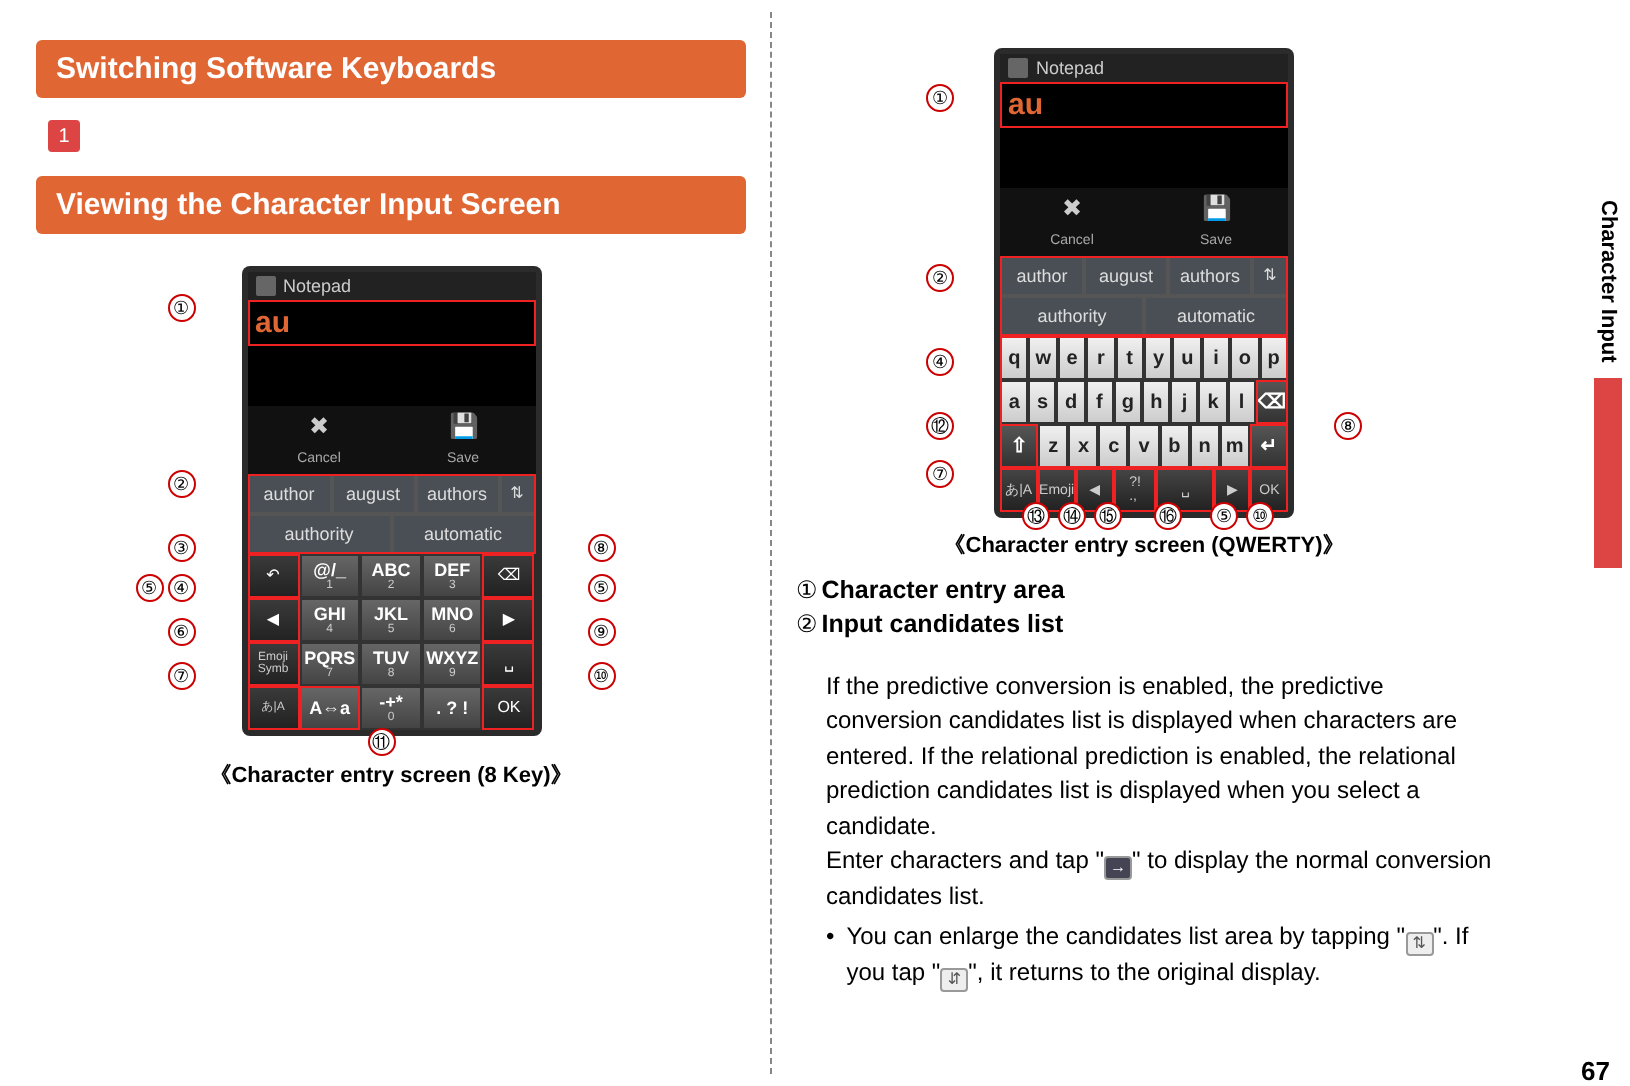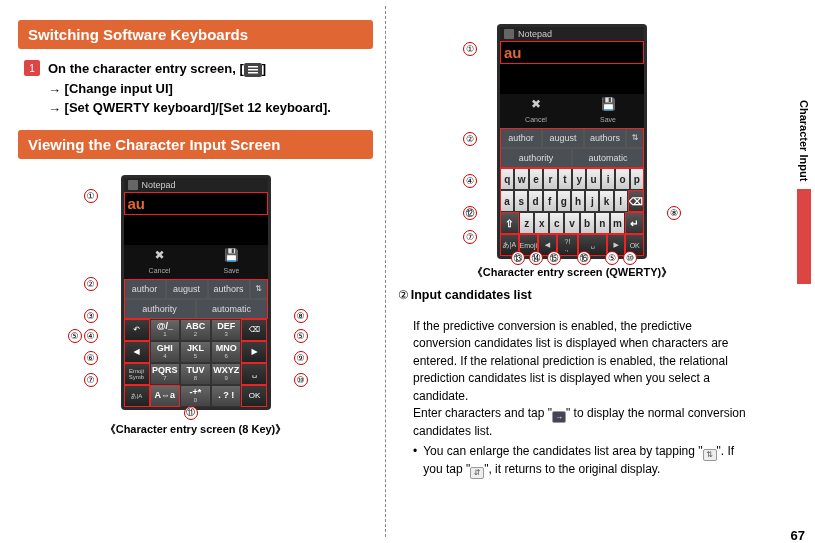--- a/index.html
+++ b/index.html
@@ -89,31 +89,20 @@
 </head>
 <body>
 
 <div class="page">
 
   <div class="col col-left">
     <div class="hbar">Switching Software Keyboards</div>
 
     <div class="step">
       <div class="stepnum">1</div>
-      <div class="steptext">
-        <span>On the character entry screen, [</span><span class="iconbox">
-            <svg viewBox="0 0 12 10">
-              <rect x="1" y="1" width="10" height="1.5"></rect>
-              <rect x="1" y="4" width="10" height="1.5"></rect>
-              <rect x="1" y="7" width="10" height="1.5"></rect>
-            </svg>
-          </span><span>]</span><br>
-        <span class="arrow">→ [Change input UI]</span><br>
-        <span class="arrow">→ [Set QWERTY keyboard]/[Set 12 keyboard].</span>
-      </div>
     </div>
 
     <div class="hbar">Viewing the Character Input Screen</div>
 
     <div class="phone-wrap" style="width:280px; padding:6px 0;">
       <div class="phone">
         <div class="topbar">
           <span class="np-icon"></span>
           <span class="np-text">Notepad</span>
         </div>
@@ -304,20 +293,23 @@
       <div class="marker" style="bottom:-6px; left:84px;">⑬</div>
       <div class="marker" style="bottom:-6px; left:102px;">⑭</div>
       <div class="marker" style="bottom:-6px; left:120px;">⑮</div>
       <div class="marker" style="bottom:-6px; left:150px;">⑯</div>
       <div class="marker" style="bottom:-6px; left:178px;">⑤</div>
       <div class="marker" style="bottom:-6px; left:196px;">⑩</div>
     </div>
     <div class="caption">Character entry screen (QWERTY)</div>
 
     <div class="desc-block">
+      <div>
+        <span class="circ">①</span><span class="dh">Character entry area</span>
+      </div>
       <div style="margin-top:3px;">
         <span class="circ">②</span><span class="dh">Input candidates list</span>
         <div class="dbody">
           <span>If the predictive conversion is enabled, the predictive conversion candidates list is displayed when characters are entered. If the relational prediction is enabled, the relational prediction candidates list is displayed when you select a candidate.</span><br>
           <span>Enter characters and tap "</span><span class="smicon" style="background:#445;color:#fff;">→</span><span>" to display the normal conversion candidates list.</span>
           <div class="sub">
             <span class="dot">•</span>
             <span>
               <span>You can enlarge the candidates list area by tapping "</span><span class="smicon">⇅</span><span>". If you tap "</span><span class="smicon">⇵</span><span>", it returns to the original display.</span>
             </span>

